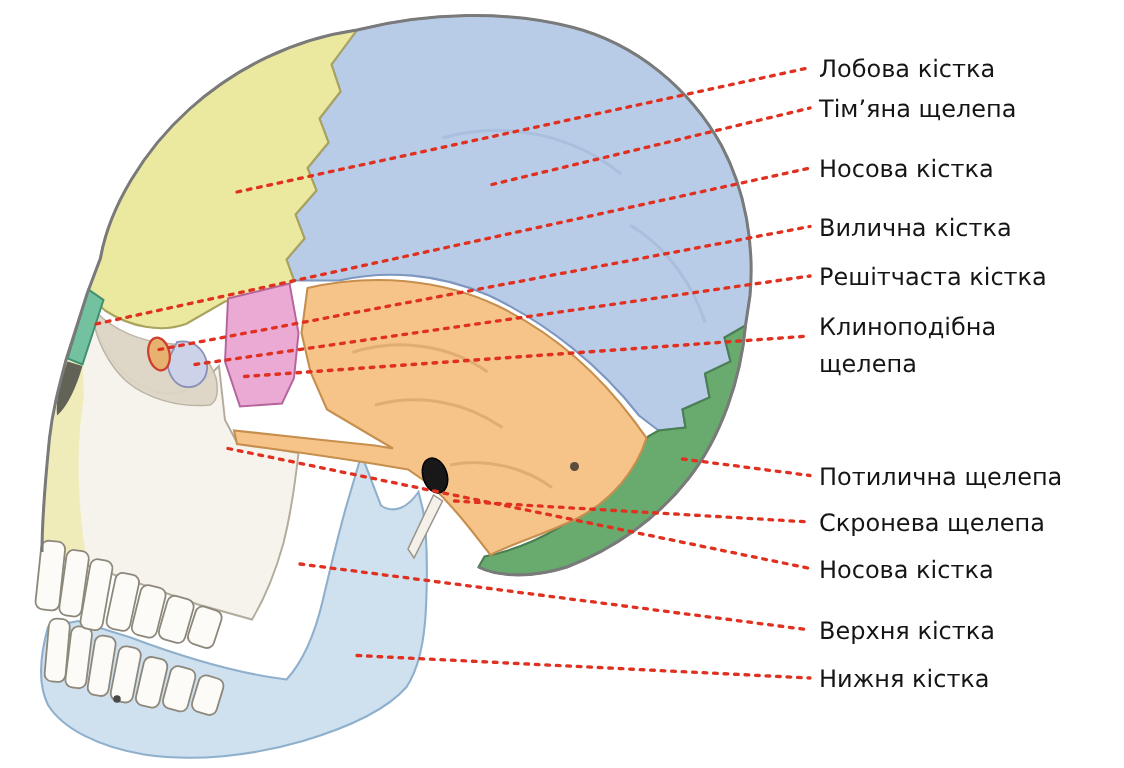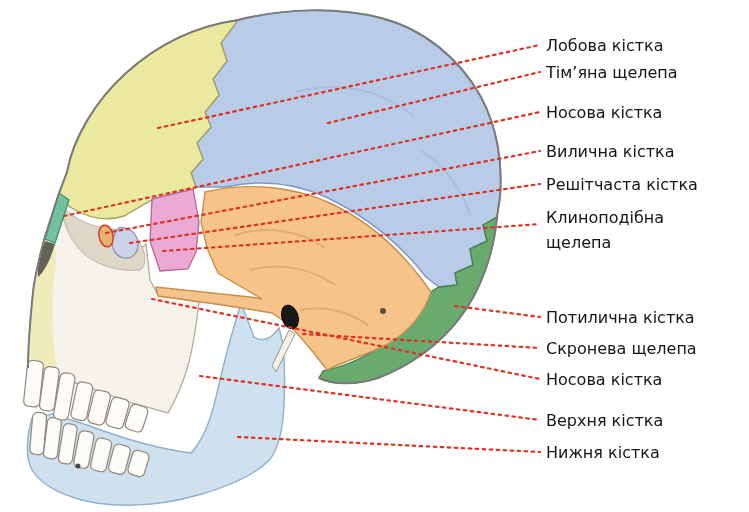--- a/index.html
+++ b/index.html
@@ -116,20 +116,20 @@
     </g>
   </svg>
 
   <div class="labels">
     <div class="label" style="top:34px">Лобова кістка</div>
     <div class="label" style="top:61px">Тім’яна щелепа</div>
     <div class="label" style="top:101px">Носова кістка</div>
     <div class="label" style="top:140px">Вилична кістка</div>
     <div class="label" style="top:173px">Решітчаста кістка</div>
     <div class="label wrap" style="top:206px">Клиноподібна щелепа</div>
-    <div class="label" style="top:306px">Потилична кістка</div>
+    <div class="label" style="top:306px">Потилична щелепа</div>
     <div class="label" style="top:337px">Скронева щелепа</div>
     <div class="label" style="top:368px">Носова кістка</div>
     <div class="label" style="top:409px">Верхня кістка</div>
     <div class="label" style="top:441px">Нижня кістка</div>
   </div>
 
 </div>
 
 </body></html>

